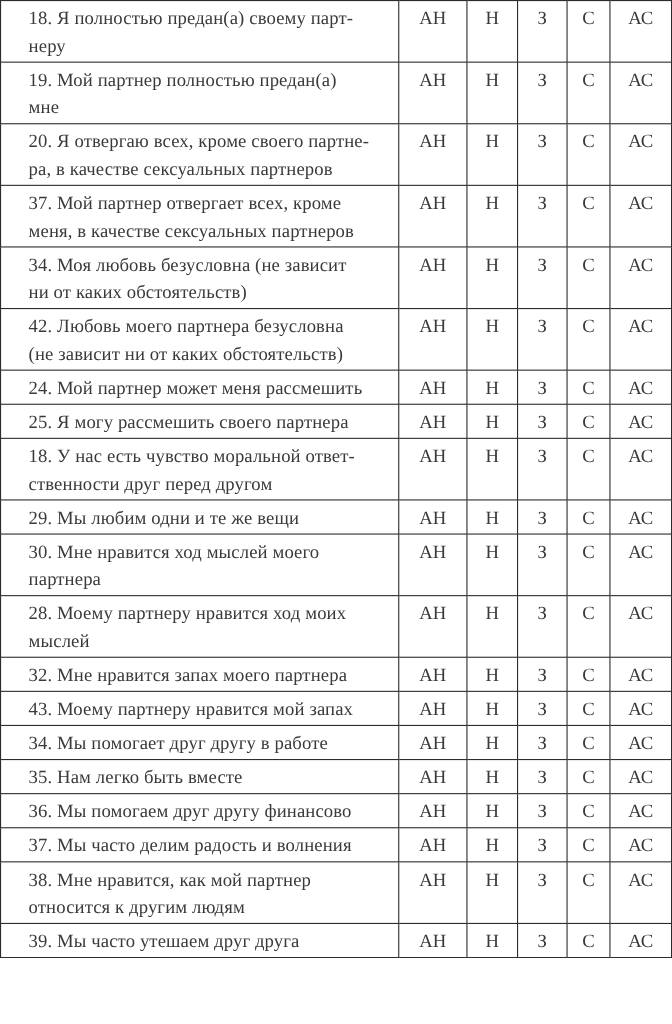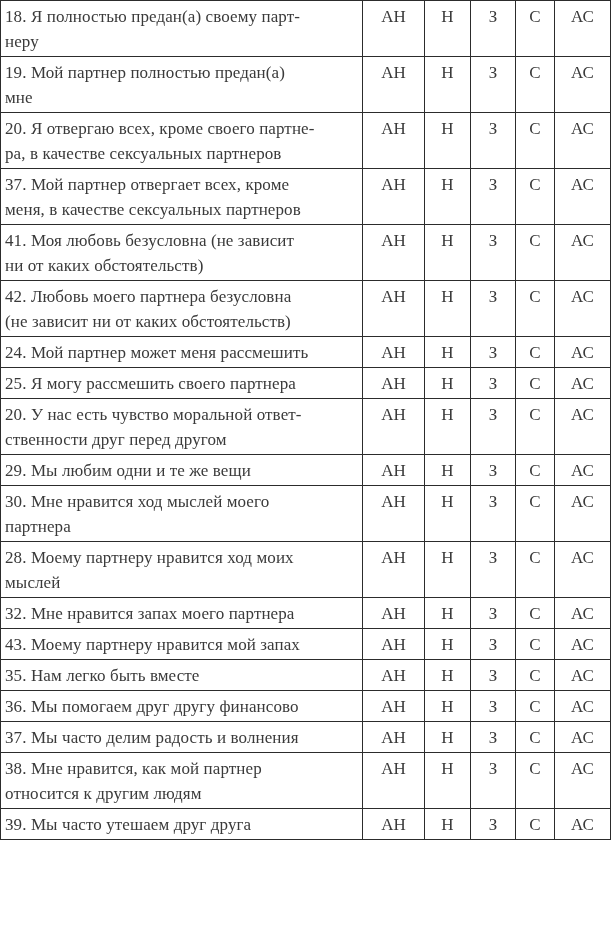--- a/index.html
+++ b/index.html
@@ -18,21 +18,21 @@
     color: #3a3a3a;
     font-size: 17px;
     line-height: 25px;
   }
   table.questionnaire td {
     border: 1px solid #2c2c2c;
     vertical-align: top;
     background: #ffffff;
   }
   td.q-cell {
-    padding: 3px 6px 2px 4px;
+    padding: 3px 6px 2px 25px;
     white-space: pre-line;
     letter-spacing: 0.1px;
   }
   td.opt-cell {
     padding: 3px 0 2px 0;
     text-align: center;
   }
 </style>
 </head>
 <body>
@@ -81,21 +81,21 @@
     <td class="q-cell">37. Мой партнер отвергает всех, кроме
 меня, в качестве сексуальных партнеров</td>
     <td class="opt-cell">АН</td>
     <td class="opt-cell">Н</td>
     <td class="opt-cell">З</td>
     <td class="opt-cell">С</td>
     <td class="opt-cell">АС</td>
   </tr>
 
   <tr>
-    <td class="q-cell">41. Моя любовь безусловна (не зависит
+    <td class="q-cell">34. Моя любовь безусловна (не зависит
 ни от каких обстоятельств)</td>
     <td class="opt-cell">АН</td>
     <td class="opt-cell">Н</td>
     <td class="opt-cell">З</td>
     <td class="opt-cell">С</td>
     <td class="opt-cell">АС</td>
   </tr>
 
   <tr>
     <td class="q-cell">42. Любовь моего партнера безусловна
@@ -121,21 +121,21 @@
     <td class="opt-cell">АН</td>
     <td class="opt-cell">Н</td>
     <td class="opt-cell">З</td>
     <td class="opt-cell">С</td>
     <td class="opt-cell">АС</td>
   </tr>
 
 
 
   <tr>
-    <td class="q-cell">20. У нас есть чувство моральной ответ-
+    <td class="q-cell">18. У нас есть чувство моральной ответ-
 ственности друг перед другом</td>
     <td class="opt-cell">АН</td>
     <td class="opt-cell">Н</td>
     <td class="opt-cell">З</td>
     <td class="opt-cell">С</td>
     <td class="opt-cell">АС</td>
   </tr>
 
   <tr>
     <td class="q-cell">29. Мы любим одни и те же вещи</td>
@@ -177,20 +177,28 @@
 
   <tr>
     <td class="q-cell">43. Моему партнеру нравится мой запах</td>
     <td class="opt-cell">АН</td>
     <td class="opt-cell">Н</td>
     <td class="opt-cell">З</td>
     <td class="opt-cell">С</td>
     <td class="opt-cell">АС</td>
   </tr>
 
+  <tr>
+    <td class="q-cell">34. Мы помогает друг другу в работе</td>
+    <td class="opt-cell">АН</td>
+    <td class="opt-cell">Н</td>
+    <td class="opt-cell">З</td>
+    <td class="opt-cell">С</td>
+    <td class="opt-cell">АС</td>
+  </tr>
 
   <tr>
     <td class="q-cell">35. Нам легко быть вместе</td>
     <td class="opt-cell">АН</td>
     <td class="opt-cell">Н</td>
     <td class="opt-cell">З</td>
     <td class="opt-cell">С</td>
     <td class="opt-cell">АС</td>
   </tr>
 

